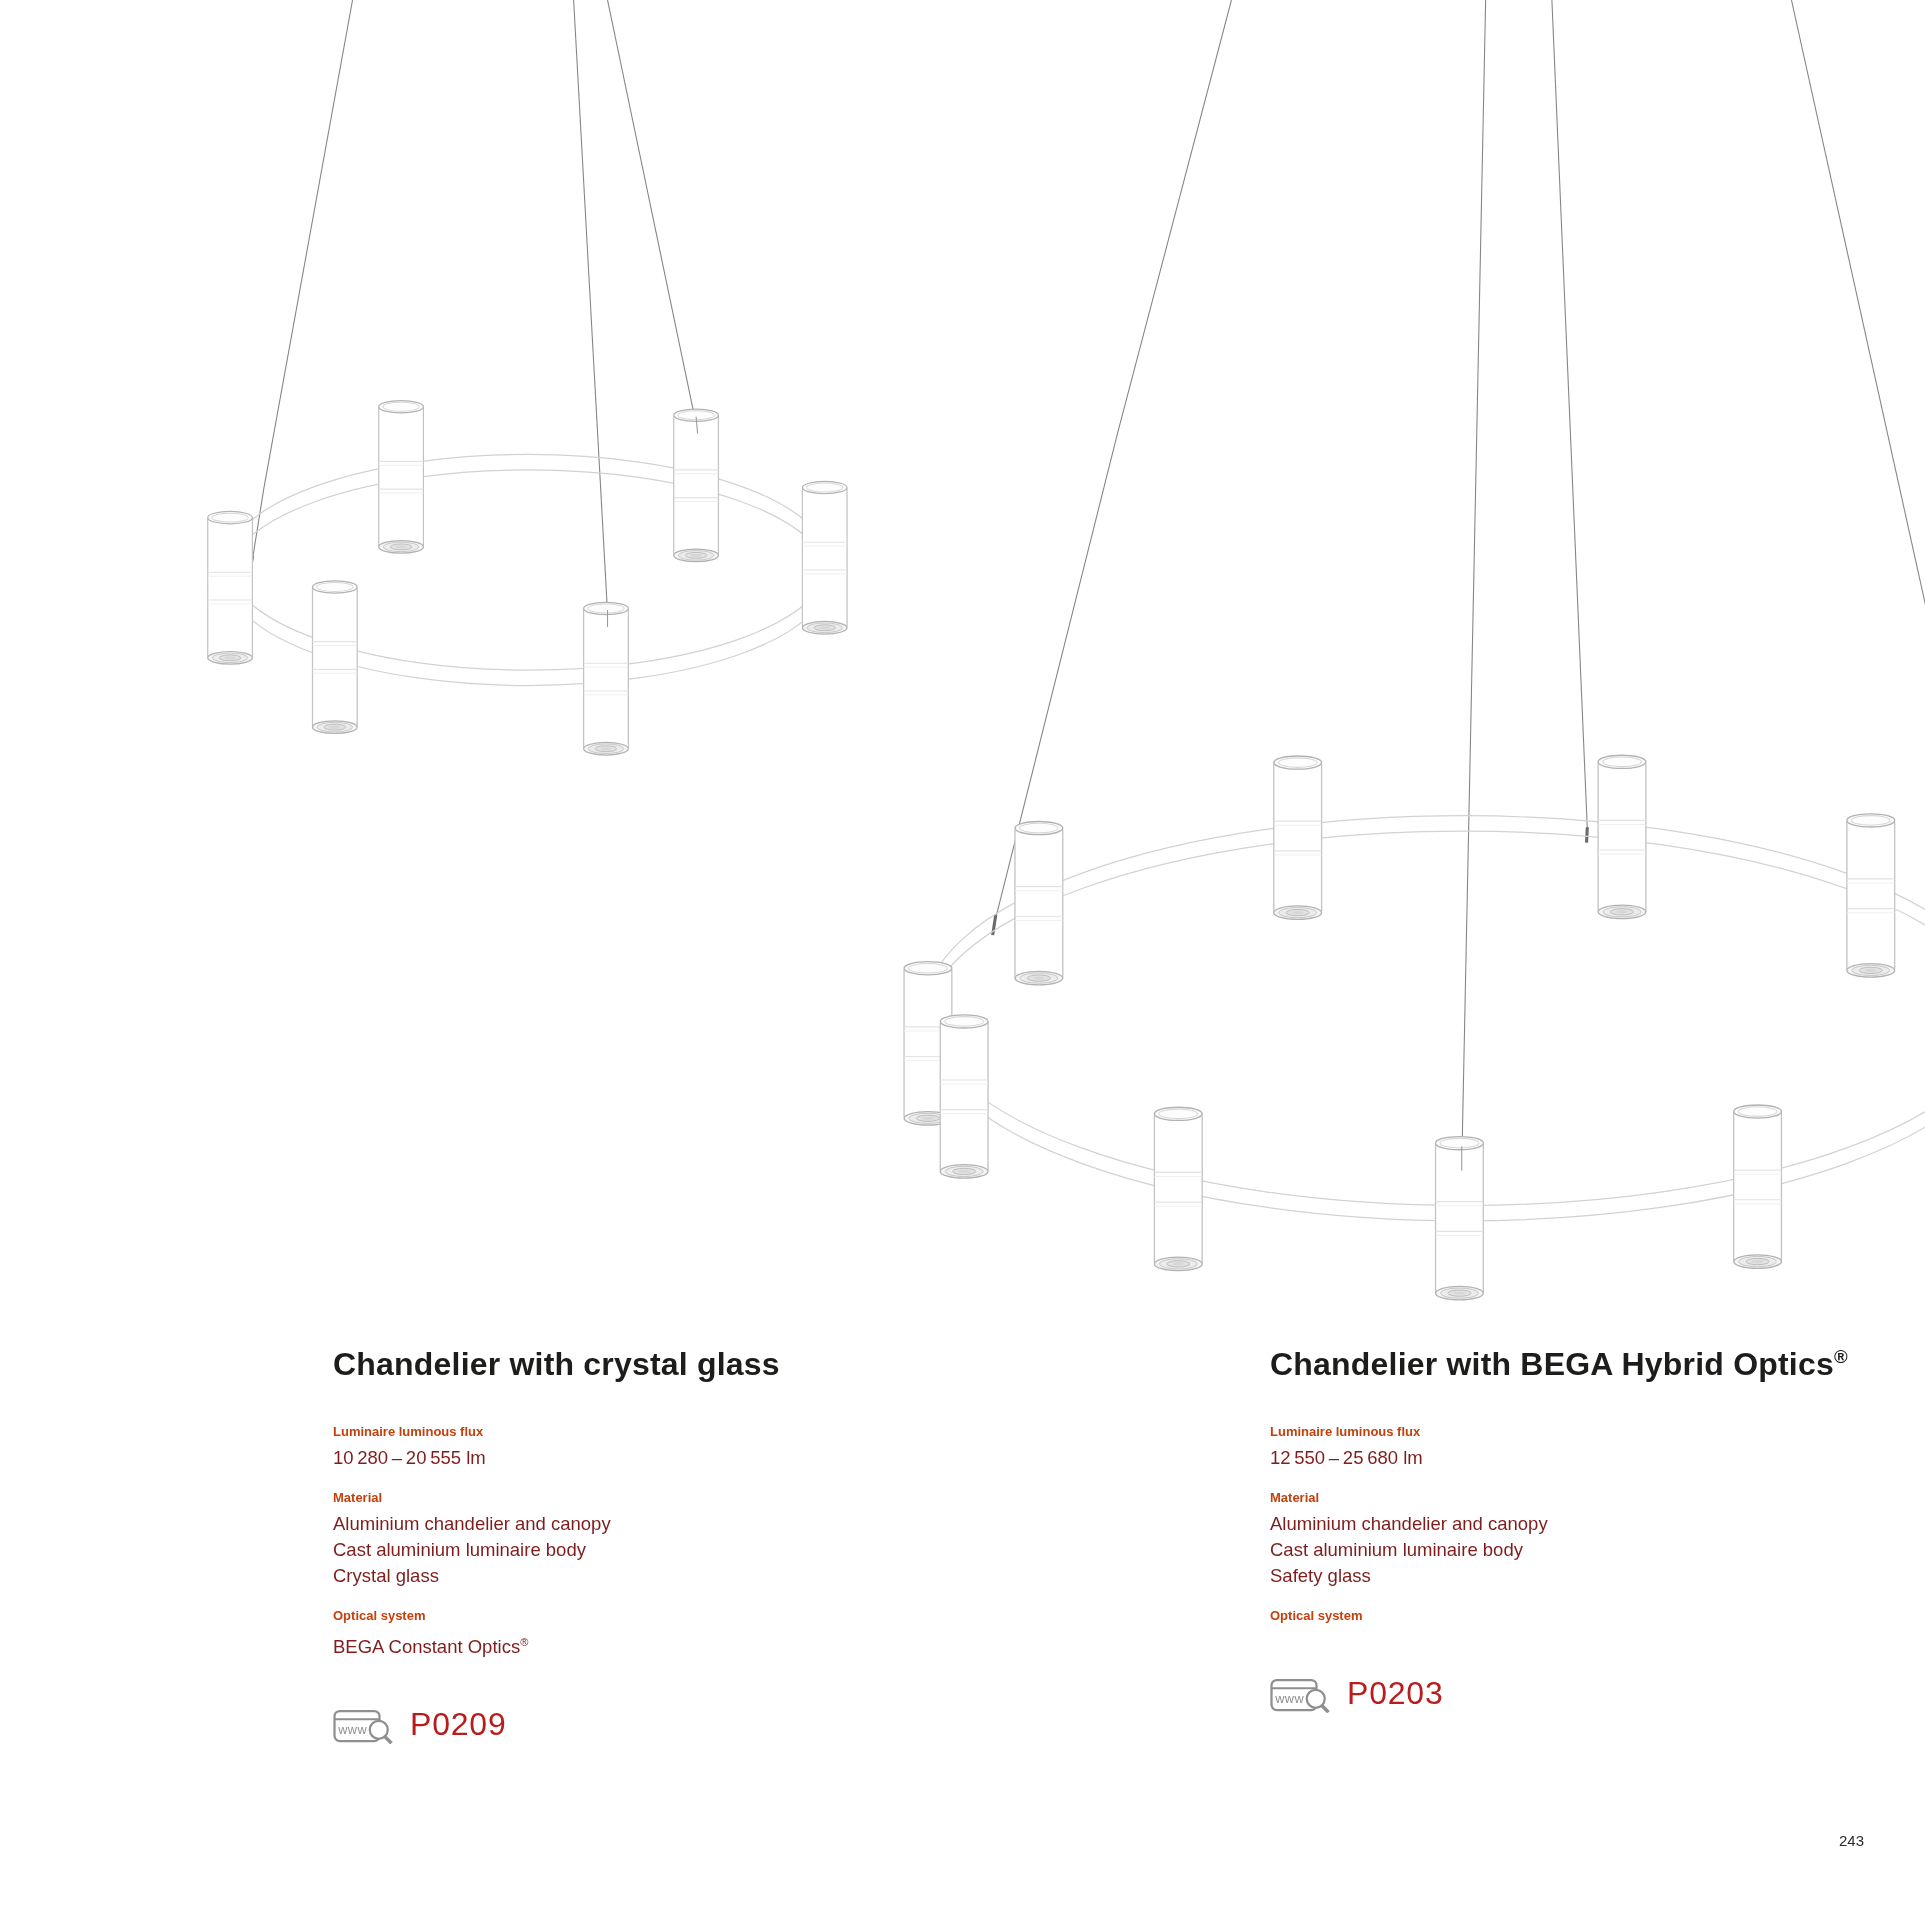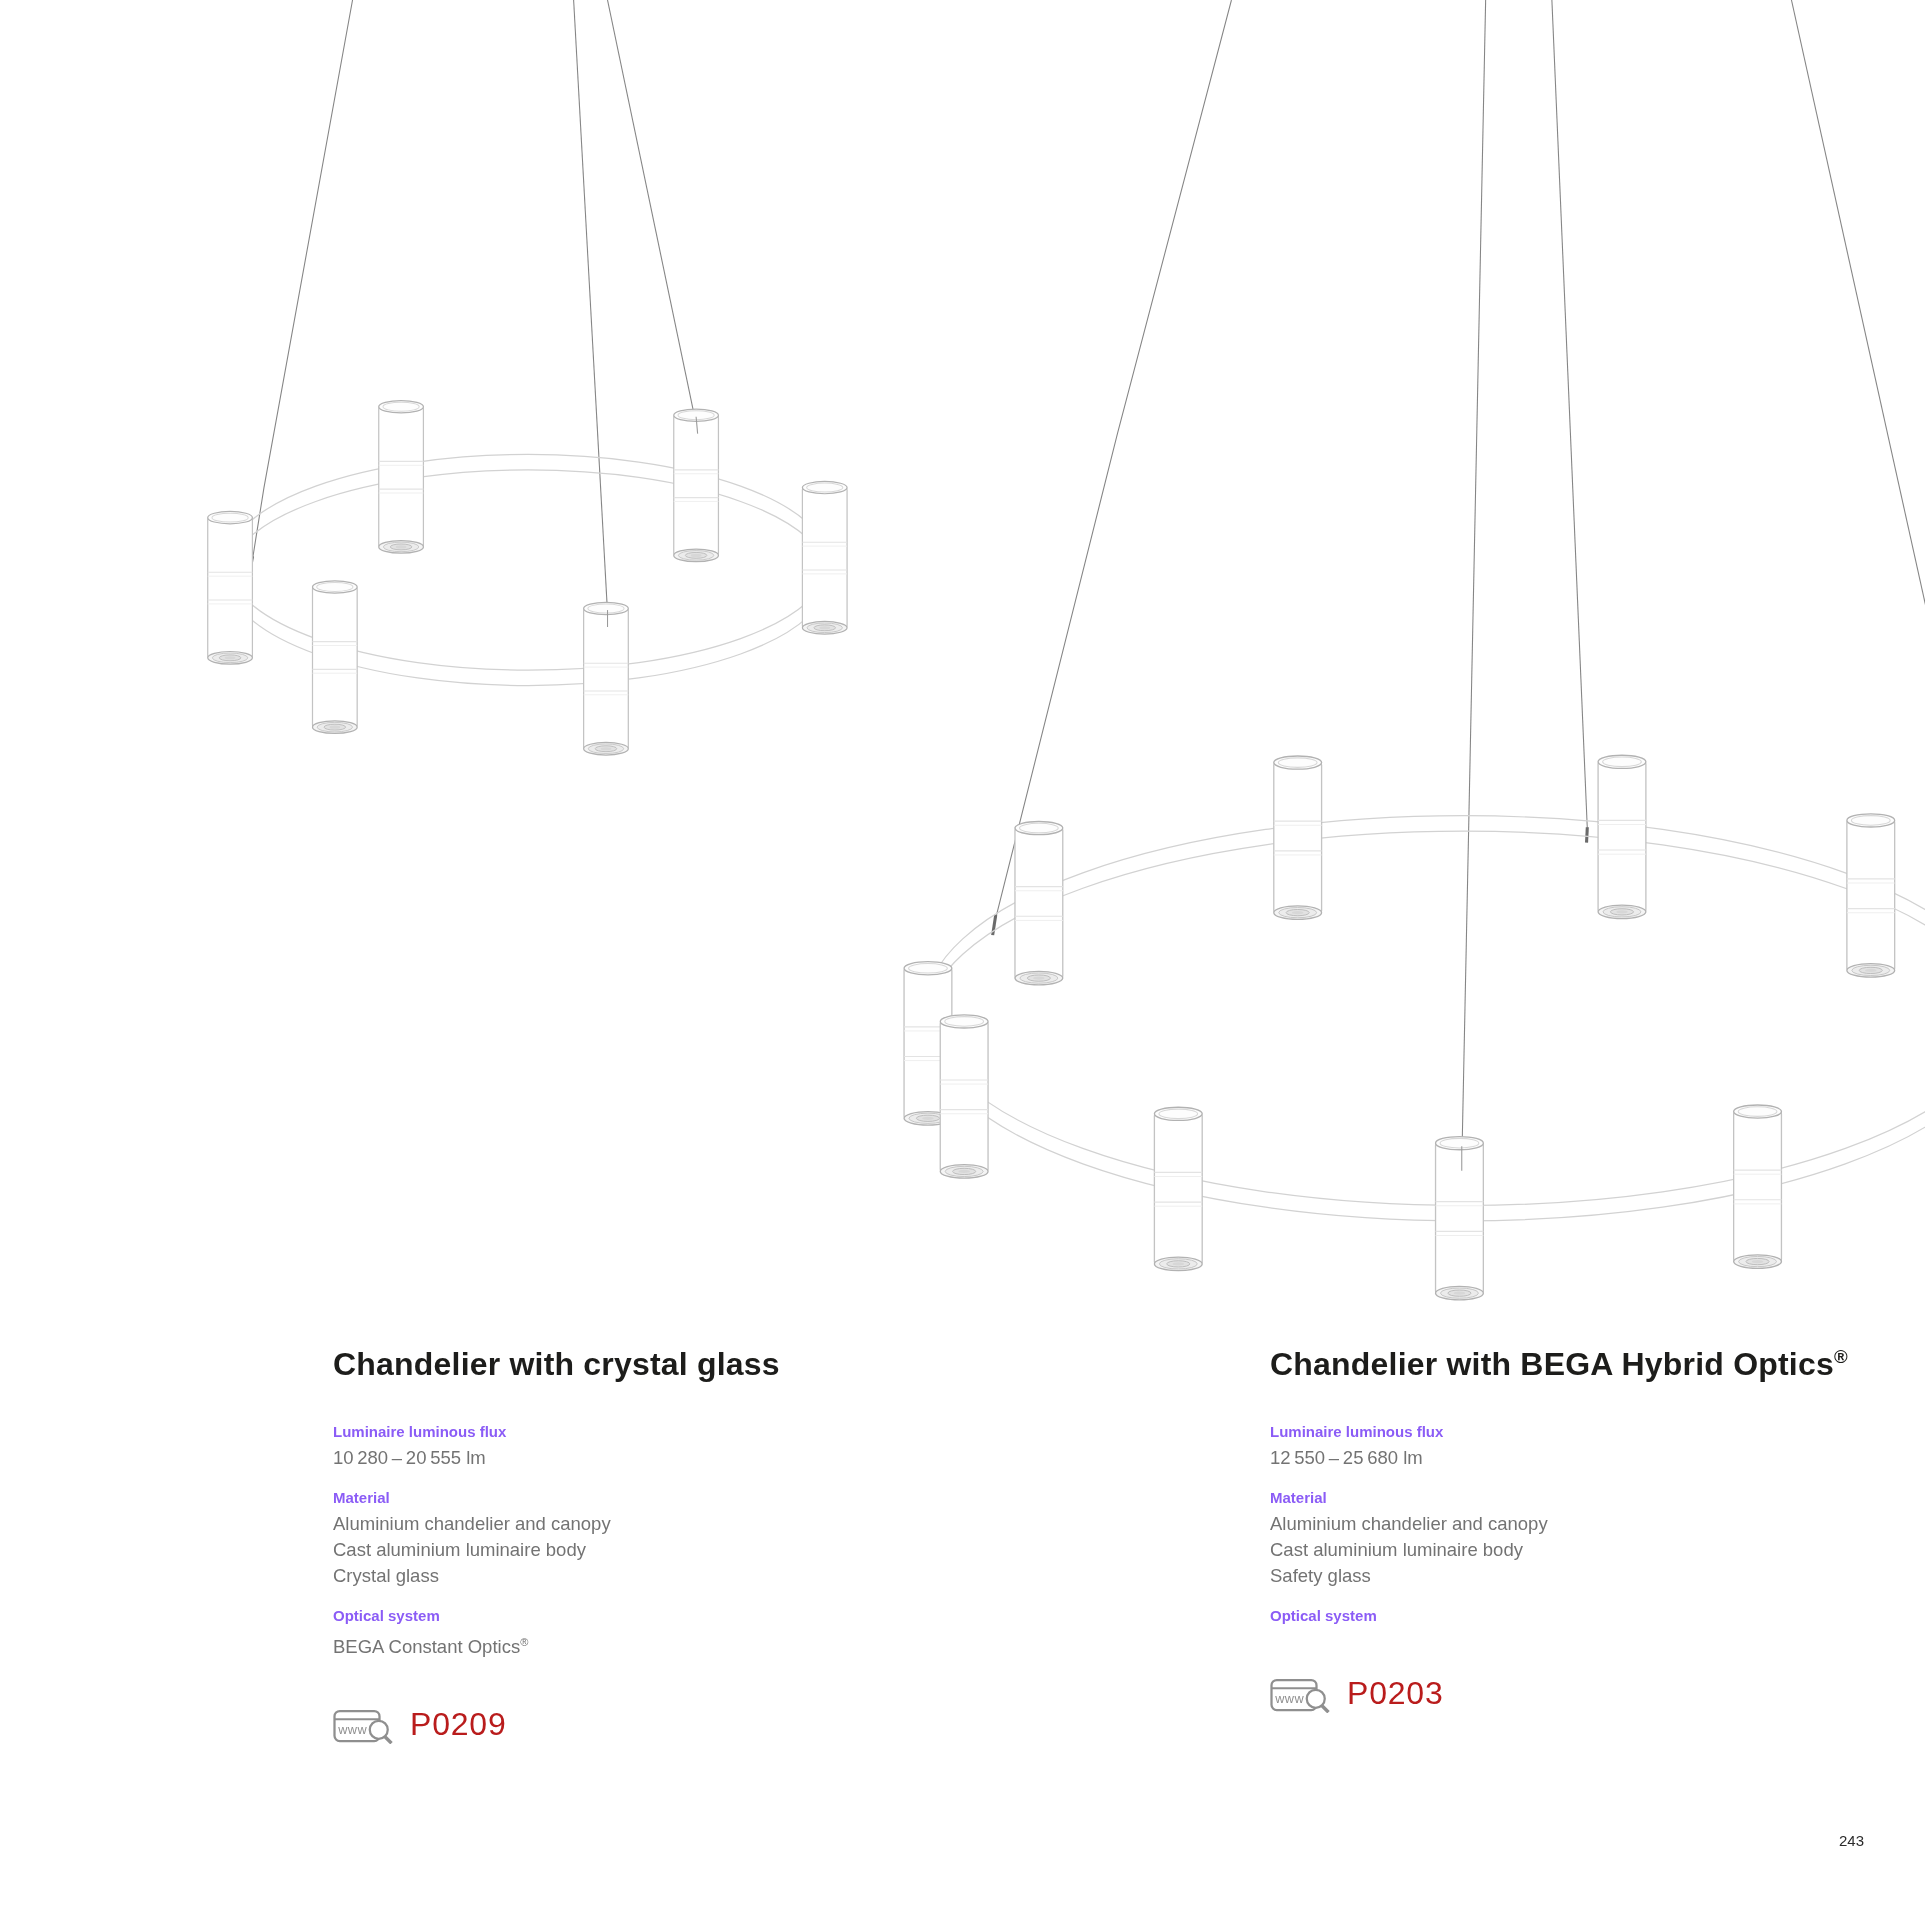--- a/index.html
+++ b/index.html
@@ -20,24 +20,24 @@
 
   .product-title {
     font-size:32px; line-height:31px; font-weight:700;
     color:#1d1d1b; letter-spacing:0.2px; margin-bottom:39px;
   }
   .product-title sup { font-size:58%; vertical-align:super; }
 
   .spec-group { margin-top:14px; }
   .spec-group:first-of-type { margin-top:0; }
   .spec-label {
-    font-weight:700; font-size:15px; line-height:26px; color:#8b5cf6;
+    font-weight:700; font-size:13px; line-height:26px; color:#c2410c;
   }
   .spec-line {
-    font-size:18.5px; line-height:26px; color:#737373; font-weight:400;
+    font-size:18.5px; line-height:26px; color:#7f1d1d; font-weight:400;
   }
   .spec-line sup { font-size:60%; vertical-align:super; }
 
   .code-row {
     margin-top:45px;
     display:flex; align-items:center; gap:14px;
     cursor:pointer;
   }
   .www-icon { width:63px; height:39px; flex:0 0 auto; }
   .code-text {

